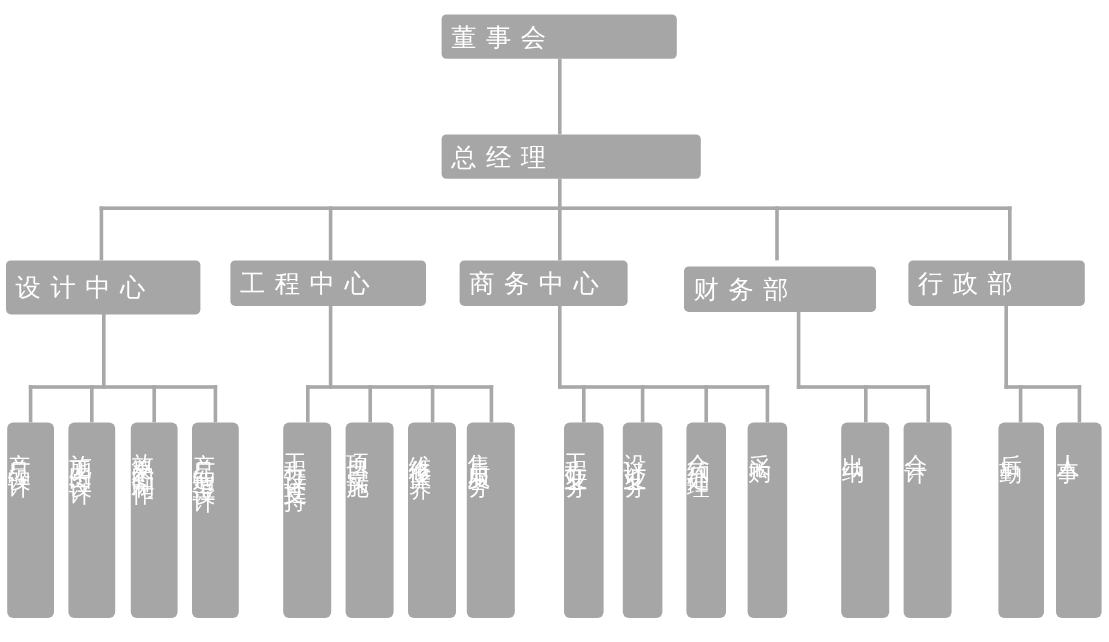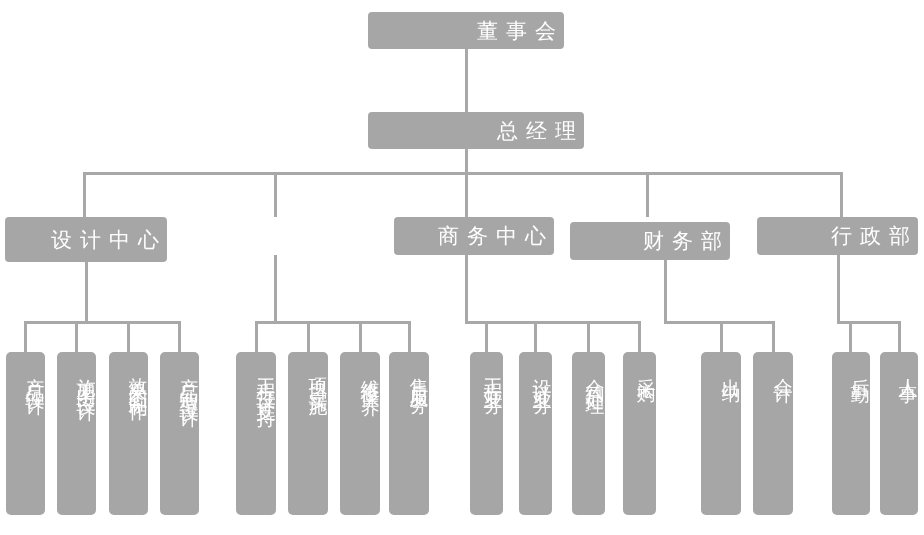--- a/index.html
+++ b/index.html
@@ -18,21 +18,21 @@
     height: 535px;
     background: var(--bg);
     overflow: hidden;
   }
 
   .node {
     position: absolute;
     background: var(--box);
     color: var(--text);
     display: flex;
-    justify-content: flex-end;
+    justify-content: flex-start;
     align-items: center;
   }
 
   
   .node.h { border-radius: 4px; }
   .node.h .lbl {
     font-size: 21px;
     letter-spacing: 8px;
     margin-left: 8px;
     white-space: nowrap;
@@ -103,27 +103,30 @@
   <div class="node h" style="left:368px;top:12px;width:196px;height:37px">
     <span class="lbl">董事会</span>
   </div>
   <div class="node h" style="left:368px;top:112px;width:216px;height:37px">
     <span class="lbl">总经理</span>
   </div>
 
   <div class="node h" style="left:5px;top:217px;width:162px;height:45px">
     <span class="lbl">设计中心</span>
   </div>
-  <div class="node h" style="left:394px;top:217px;width:160px;height:38px">
+  <div class="node h" style="left:192px;top:217px;width:163px;height:38px">
+    <span class="lbl">工程中心</span>
+  </div>
+  <div class="node h" style="left:383px;top:217px;width:140px;height:38px">
     <span class="lbl">商务中心</span>
   </div>
   <div class="node h" style="left:570px;top:222px;width:160px;height:38px">
     <span class="lbl">财务部</span>
   </div>
-  <div class="node h" style="left:757px;top:217px;width:161px;height:38px">
+  <div class="node h" style="left:757px;top:217px;width:147px;height:38px">
     <span class="lbl">行政部</span>
   </div>
 
   <div class="node v" style="left:6px;top:352px;width:39px;height:163px">
     <span class="lbl">产品设计</span>
   </div>
   <div class="node v" style="left:57px;top:352px;width:39px;height:163px">
     <span class="lbl">施工图设计</span>
   </div>
   <div class="node v" style="left:109px;top:352px;width:39px;height:163px">

